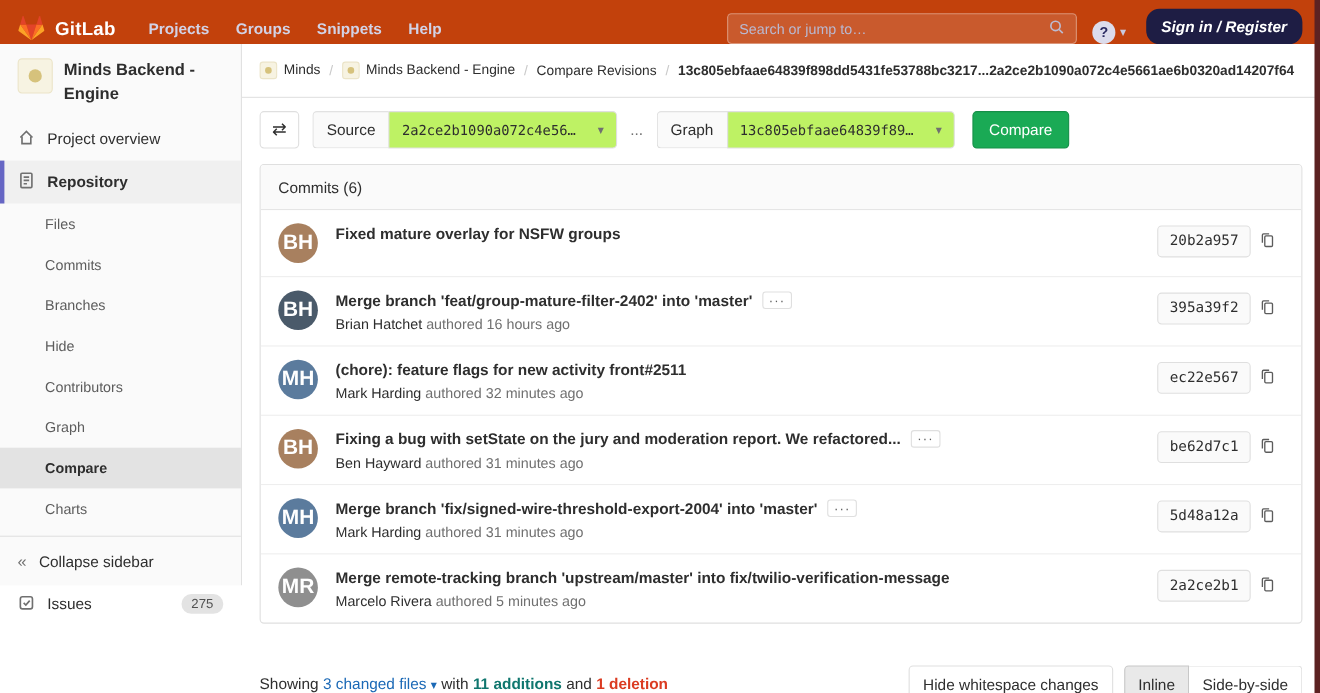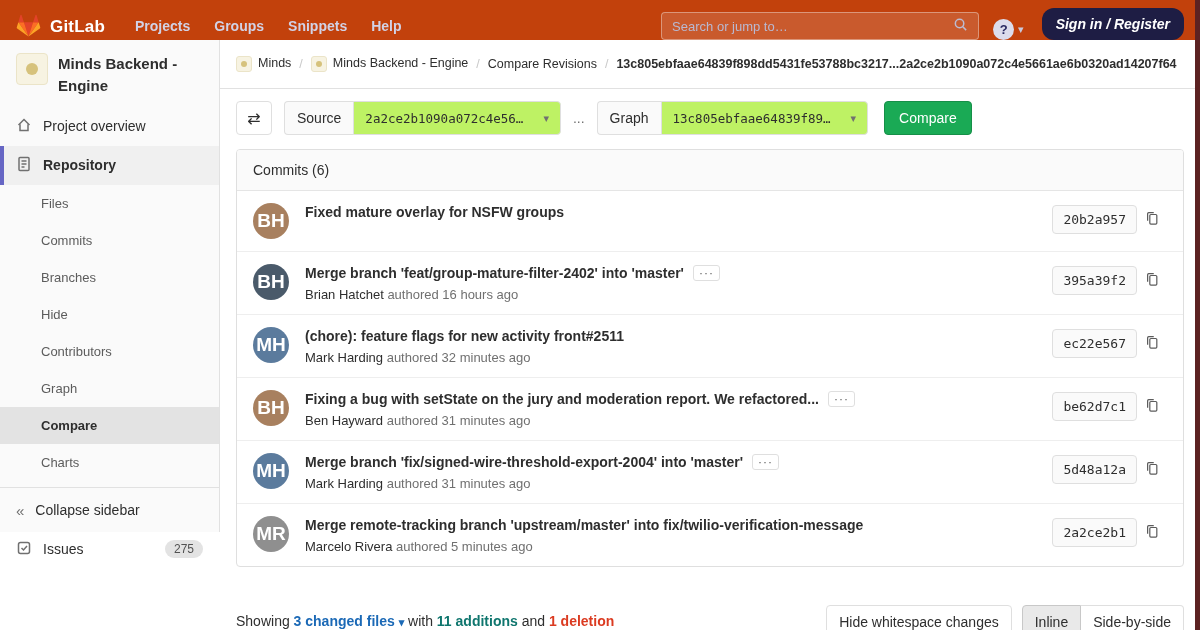--- a/index.html
+++ b/index.html
@@ -92,21 +92,21 @@
   .commit-meta { margin-top:5px; font-size:13px; color:#707070; }
   .commit-author { color:#2e2e2e; }
   .sha-group { display:flex; align-items:center; margin-left:16px; margin-top:2px; flex-shrink:0; }
   .sha { border:1px solid #dfdfdf; background:#fafafa; border-radius:4px; padding:6px 10px;
     font-family:"DejaVu Sans Mono", monospace; font-size:13px; color:#2e2e2e; }
   .copy-btn { border:0; background:transparent; padding:5px 8px; display:flex; align-items:center; justify-content:center; }
 
   
   .diff-footer { display:flex; align-items:flex-start; justify-content:space-between; margin-top:38px; }
   .diff-stats { font-size:14px; padding-top:8px; white-space:nowrap; }
-  .link-files { color:#1b69b6; font-weight:bold;text-align:center; }
+  .link-files { color:#1b69b6; font-weight:normal;text-align:center; }
   .stat-caret { color:#1b69b6; font-size:11px; }
   .cgreen { color:#0f766e; font-weight:bold; }
   .cred { color:#db3b21; font-weight:bold; }
   .footer-actions { display:flex; gap:10px; }
   .btn-default { border:1px solid #dfdfdf; background:#fff; height:34px; padding:0 12px; font-size:14px;
     border-radius:4px; color:#2e2e2e; white-space:nowrap; }
   .btn-group { display:flex; }
   .btn-group .btn-default { border-radius:0; }
   .btn-group .btn-default.active { background:#e9e9e9; border-color:#c8c8c8; }
   .btn-group .btn-default:first-child { border-radius:4px 0 0 4px; }

